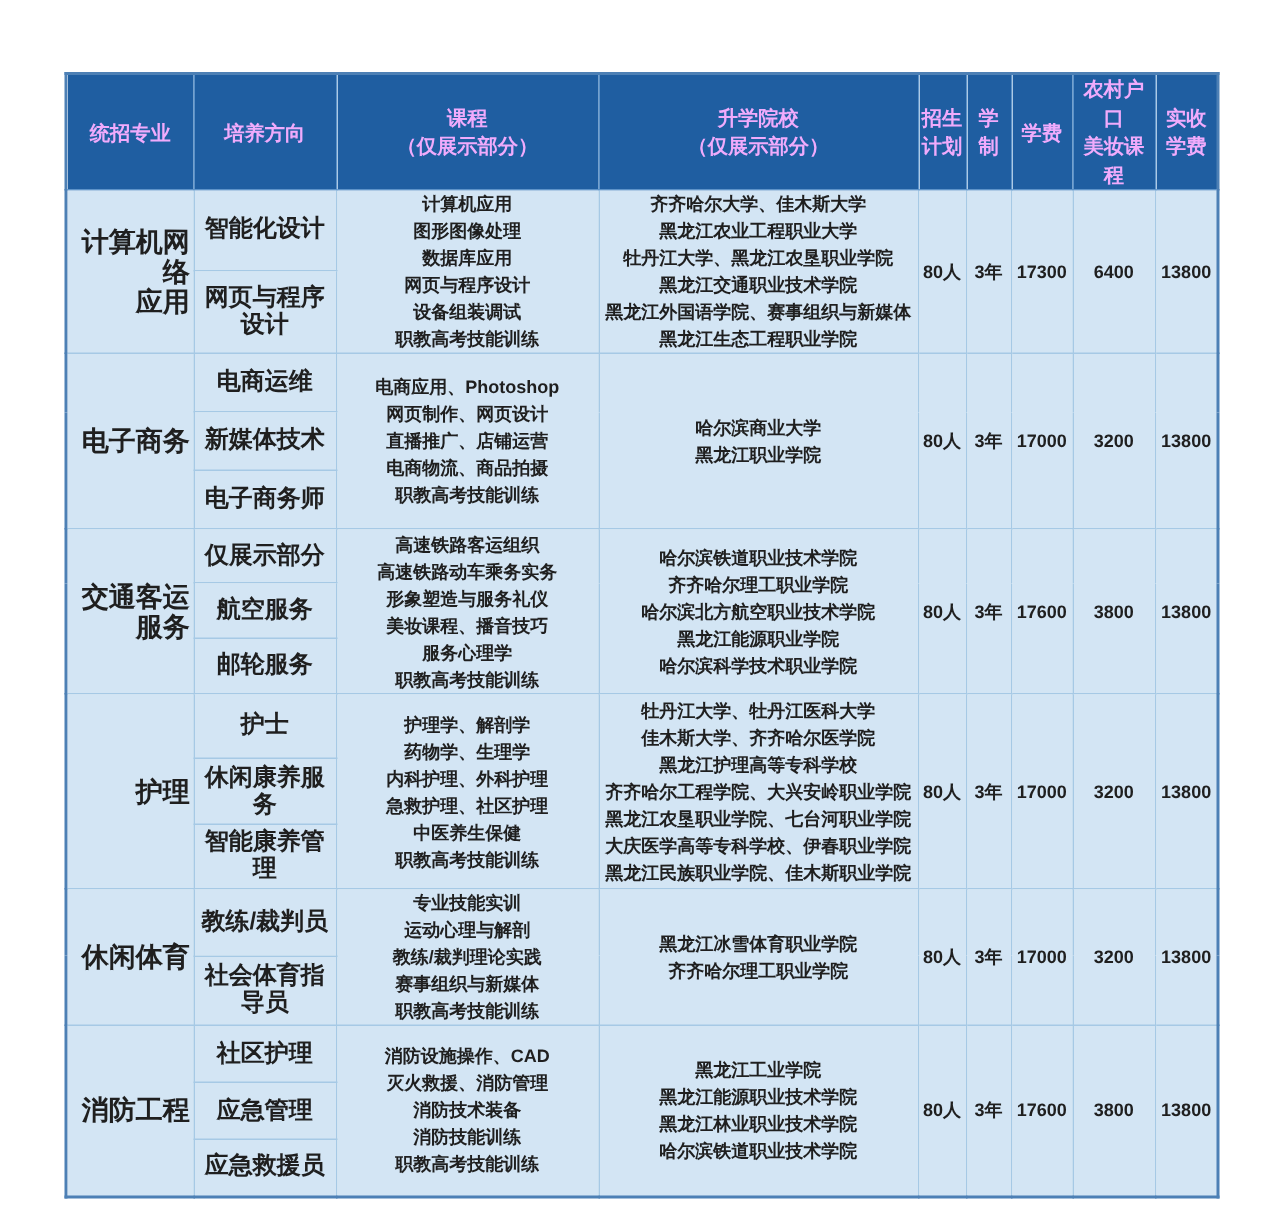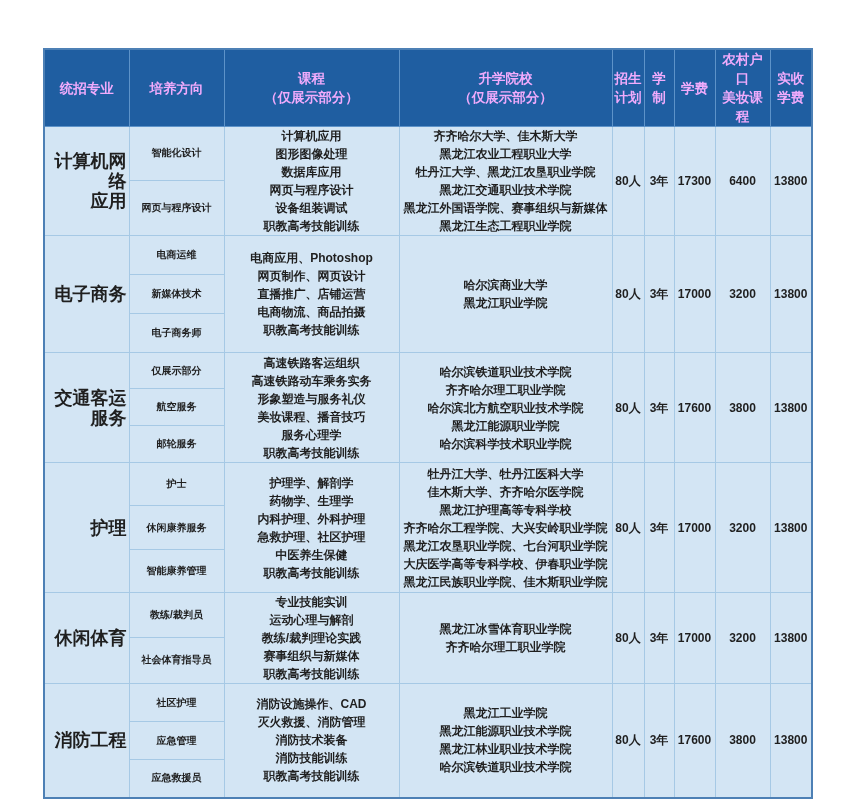--- a/index.html
+++ b/index.html
@@ -22,21 +22,21 @@
   th{
     background:#1f5ea1;color:#f0abfc;
     font-size:13.5px;font-weight:700;height:45px;
     border-color:#5d93c9;line-height:19px;
   }
   td{
     background:#d3e5f4;color:#1f1f1f;
     font-size:12px;font-weight:700;line-height:18px;
   }
   td.major{font-size:18px;line-height:20px;text-align:right;}
-  td.dir{font-size:10px;}
+  td.dir{font-size:16px;}
   .h36{height:36px}.h37{height:37px}.h38{height:38px}.h39{height:39px}
   .h41{height:41px}.h42{height:42px}.h43{height:43px}.h44{height:44px}
   .h53{height:53px}.h54{height:54px}
 </style>
 </head>
 <body>
 
 <div class="table-wrap">
 <table>
   <colgroup>

